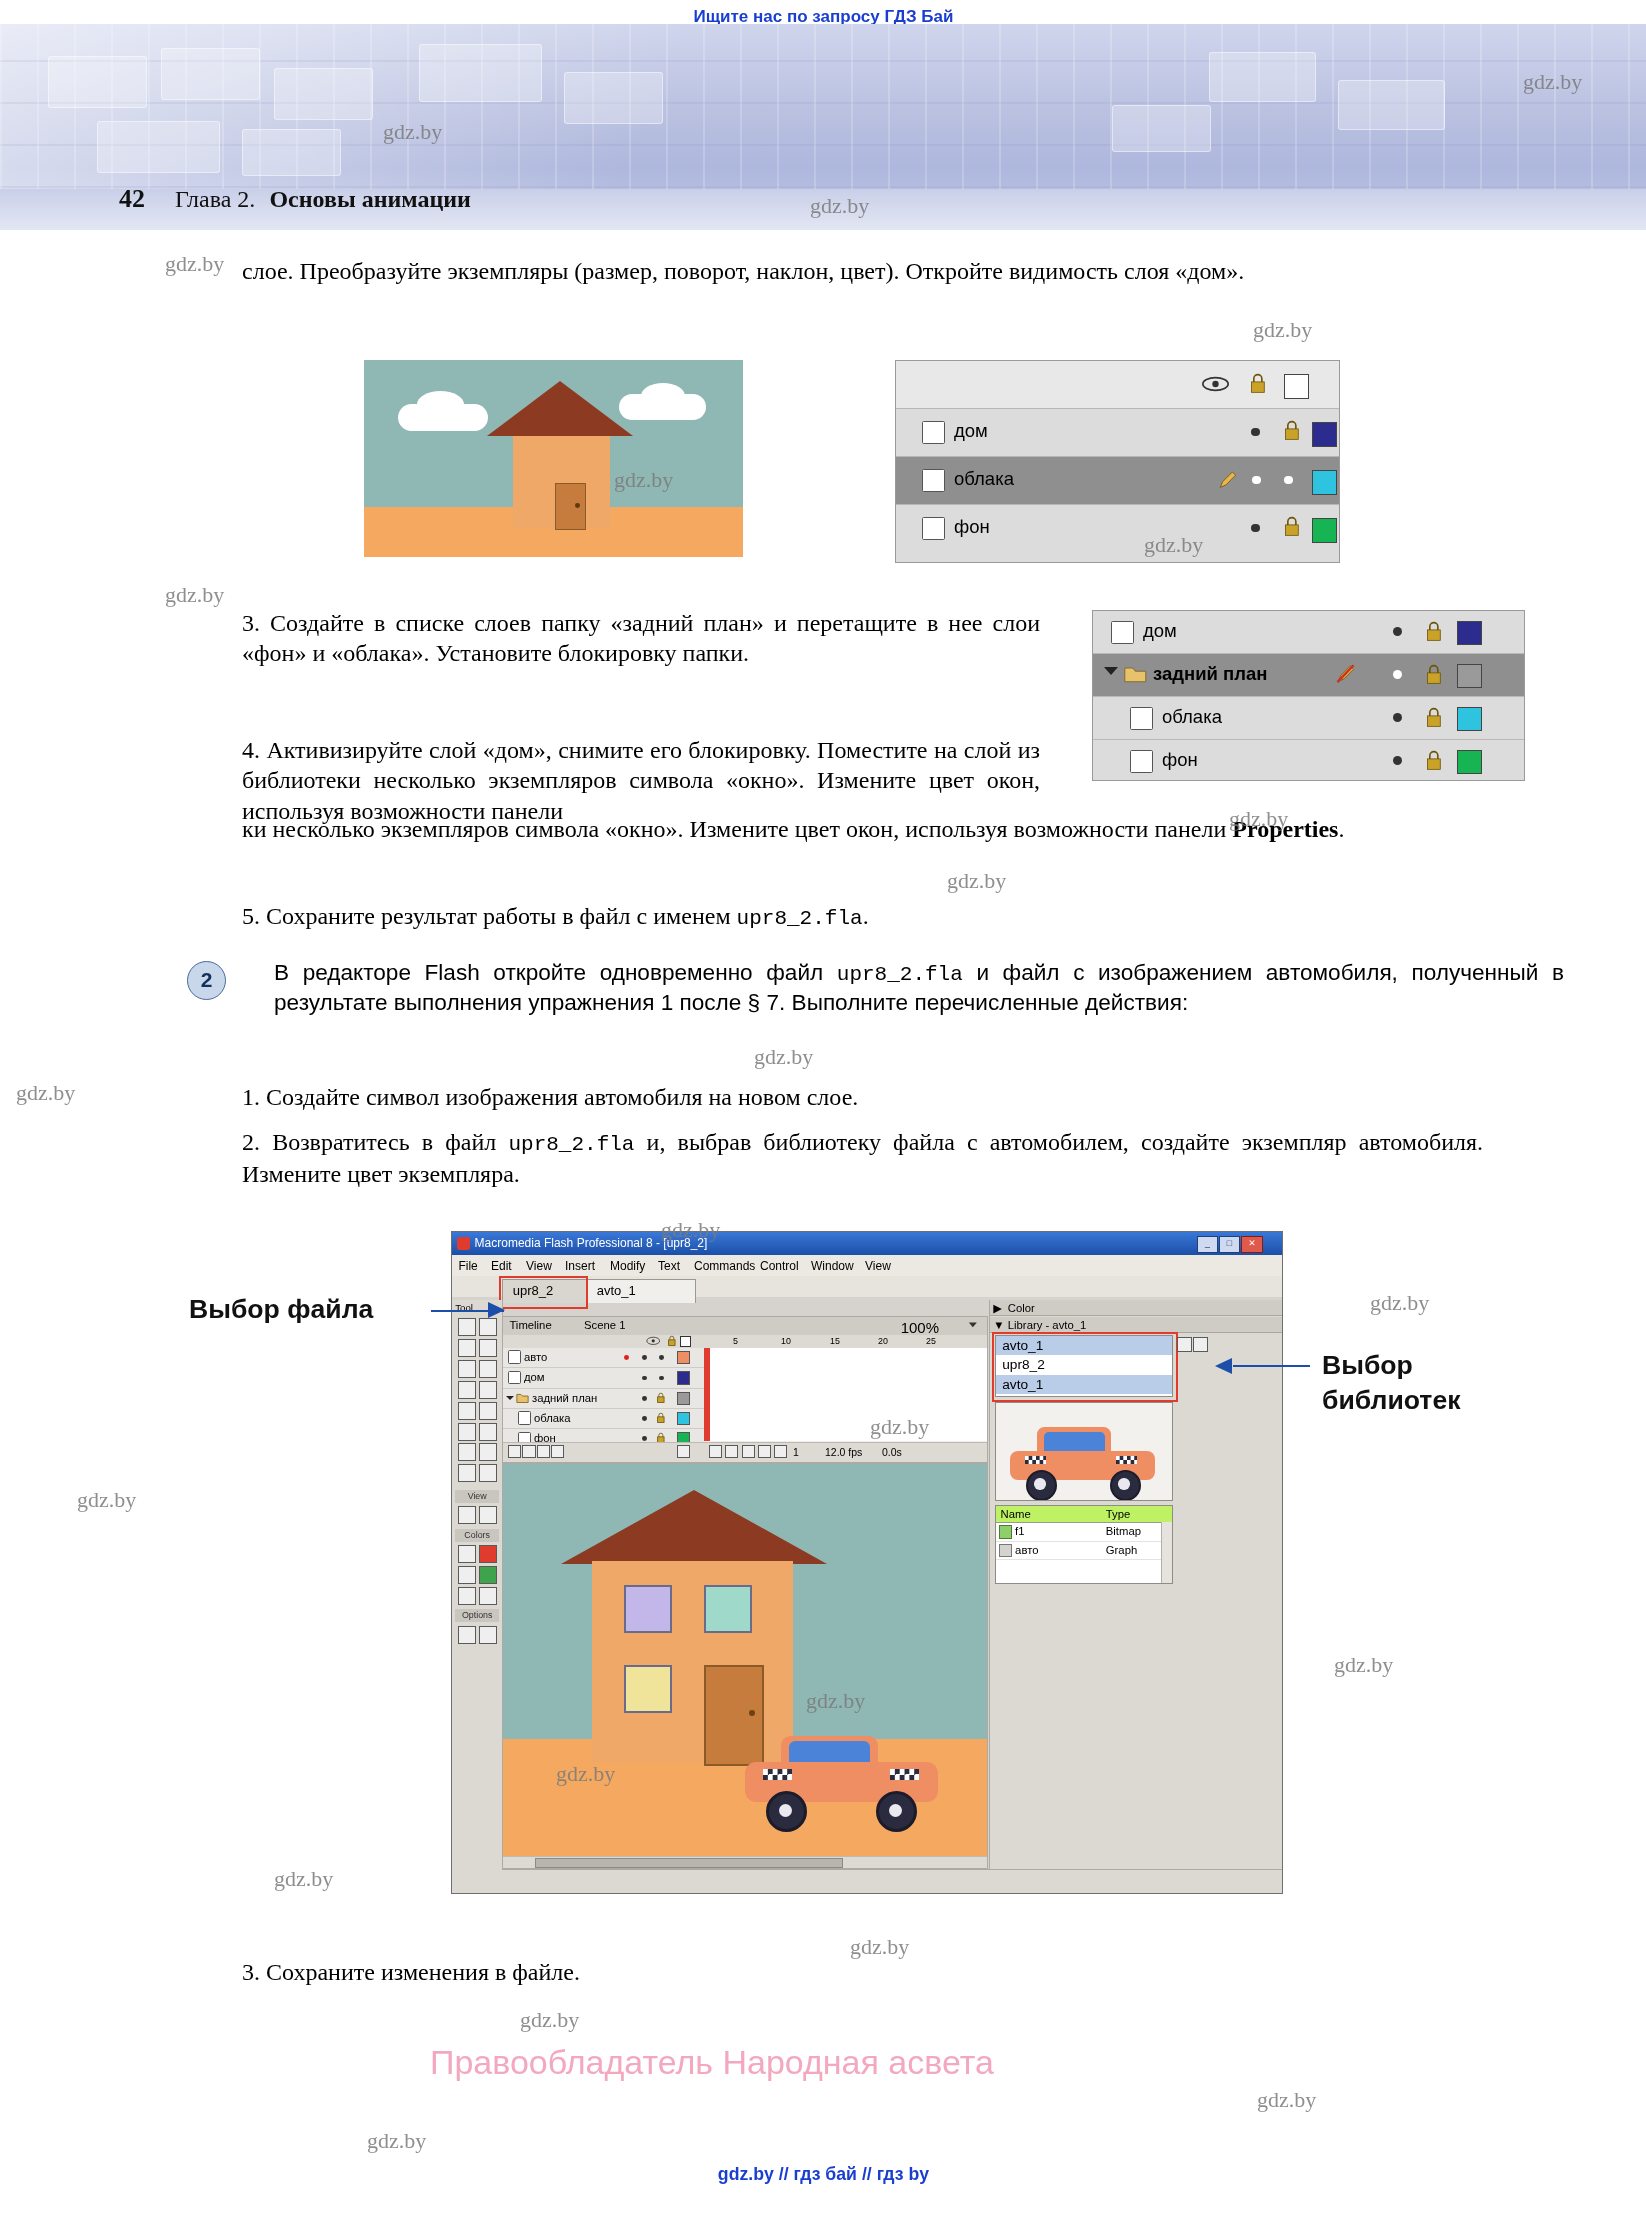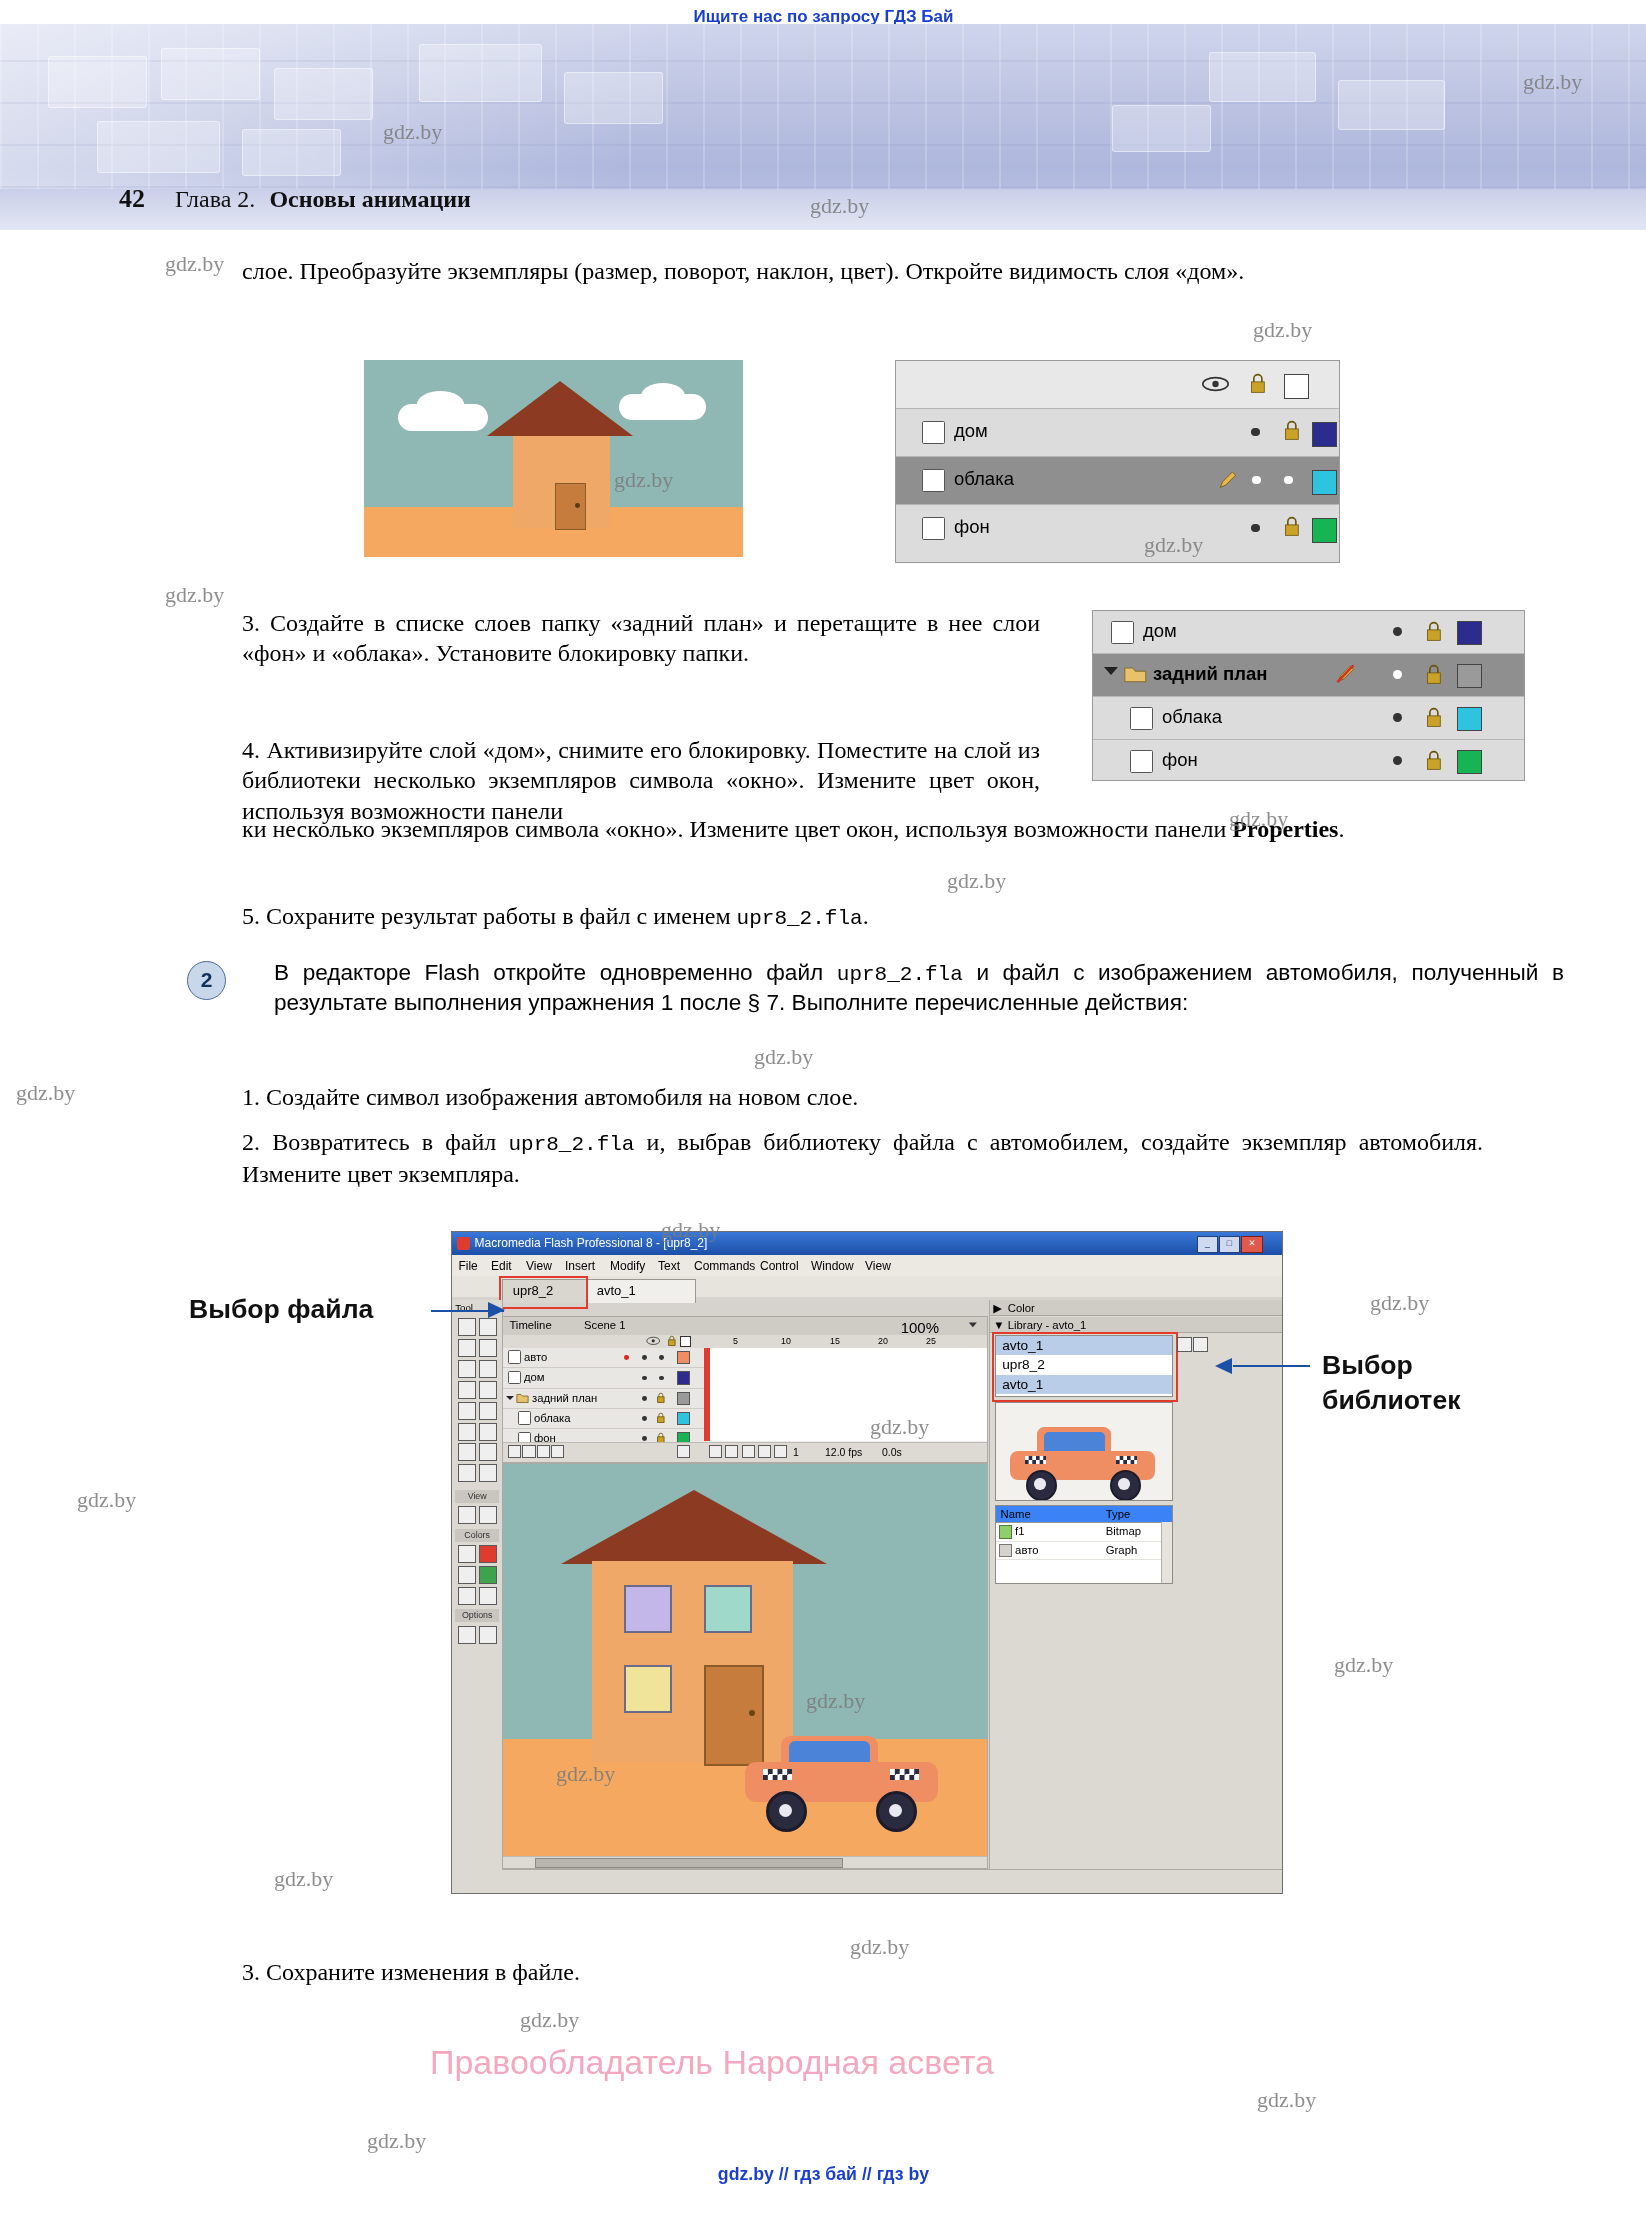--- a/index.html
+++ b/index.html
@@ -185,21 +185,21 @@
     position:absolute;left:4.8px;top:35px;width:176px;height:60px;background:#fff;border:0.8px solid #8e8c86;
   }
   .lib-item{position:relative;height:19.3px;line-height:19.3px;font-size:13.7px;padding-left:6.4px;}
   .lib-item.sel{background:#b9cde8;}
   .lib-preview{
     position:absolute;left:4.8px;top:102px;width:176px;height:97px;background:#f3f1ee;border:0.8px solid #8e8c86;overflow:hidden;
   }
   .lib-table{
     position:absolute;left:4.8px;top:205px;width:176px;height:77px;background:#fff;border:0.8px solid #8e8c86;font-size:11.3px;
   }
-  .lt-head{height:16px;background:#3b82f6;border-bottom:0.8px solid #9a9892;position:relative;}
+  .lt-head{height:16px;background:#bef264;border-bottom:0.8px solid #9a9892;position:relative;}
   .lt-row{height:17.7px;border-bottom:0.8px solid #e6e3de;position:relative;}
   .fl-statusbar{position:absolute;left:50px;bottom:0;right:0;height:22.6px;background:#dcd9d3;border-top:0.8px solid #acaaa4;}
 
   
   .callout{
     position:absolute;font-family:"Liberation Sans", sans-serif;font-weight:bold;
     font-size:26.6px;color:#111;line-height:1.15;
   }
   .arrow-line{position:absolute;height:2.4px;background:#1b4fa8;}
   .arrow-head{position:absolute;width:0;height:0;}

